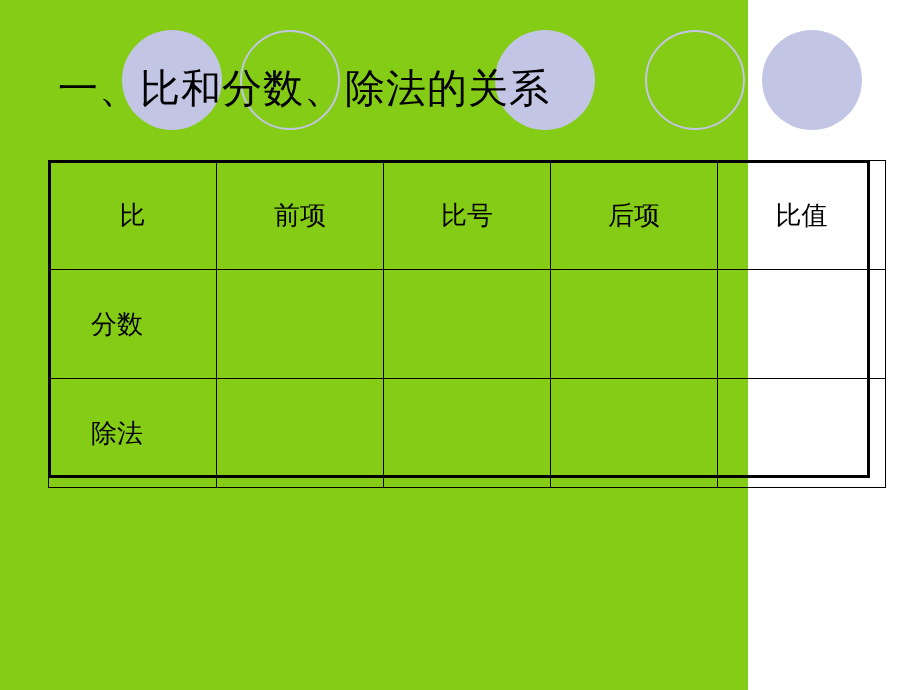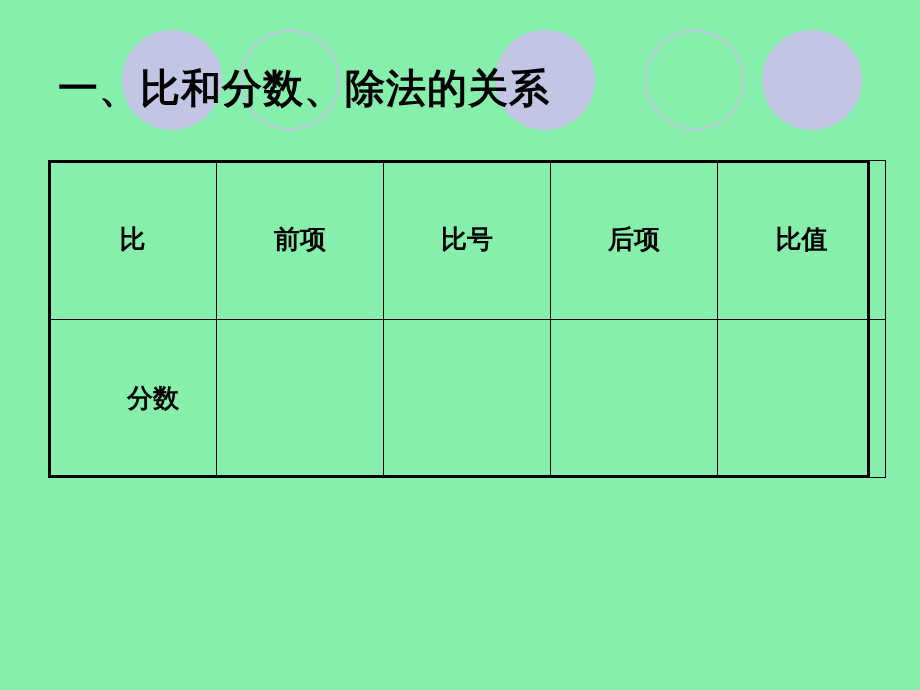--- a/index.html
+++ b/index.html
@@ -8,24 +8,23 @@
   }
   body {
     width: 920px;
     height: 690px;
     background: #ffffff;
     font-family: "Liberation Serif", serif;
     overflow: hidden;
   }
   .slide {
     position: relative;
-    width: 920px;
+    width: 748px;
     height: 690px;
-    background: #86efac;
-    font-weight: bold;
+    background: #84cc16;
   }
   
   .deco {
     position: absolute;
     border-radius: 50%;
     box-sizing: border-box;
   }
   .deco-fill {
     background: #c3c5e4;
   }
@@ -96,21 +95,21 @@
     font-family: "Liberation Serif", serif;
     vertical-align: middle;
   }
   table.grid tr td:first-child {
     text-align: center;
   }
   table.grid tr.row-head td {
     text-align: center;
   }
   table.grid tr.row-body td:first-child {
-    text-align: center;
+    text-align: left;
     padding-left: 42px;
   }
   
   .table-wrap::after {
     content: "";
     position: absolute;
     left: 0;
     top: 0;
     right: 0;
     bottom: 0;
@@ -149,17 +148,24 @@
         <td class="c3">后项</td>
         <td class="c4">比值</td>
       </tr>
       <tr class="row-body">
         <td class="c0">分数</td>
         <td class="c1"></td>
         <td class="c2"></td>
         <td class="c3"></td>
         <td class="c4"></td>
       </tr>
+      <tr class="row-body">
+        <td class="c0">除法</td>
+        <td class="c1"></td>
+        <td class="c2"></td>
+        <td class="c3"></td>
+        <td class="c4"></td>
+      </tr>
     </tbody>
       </table>
   </div>
 
 </div>
 
 </body></html>

